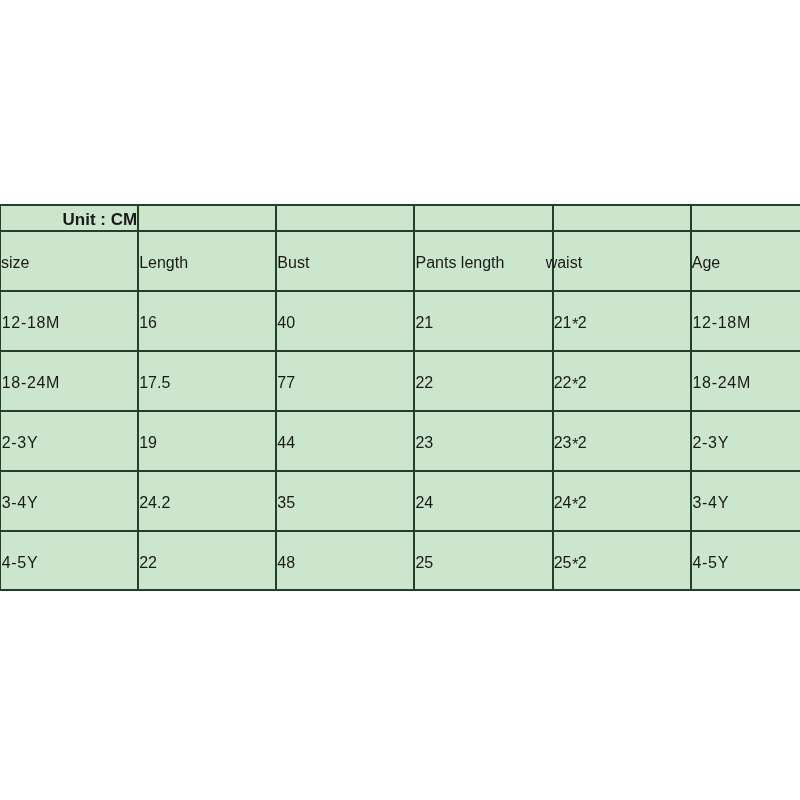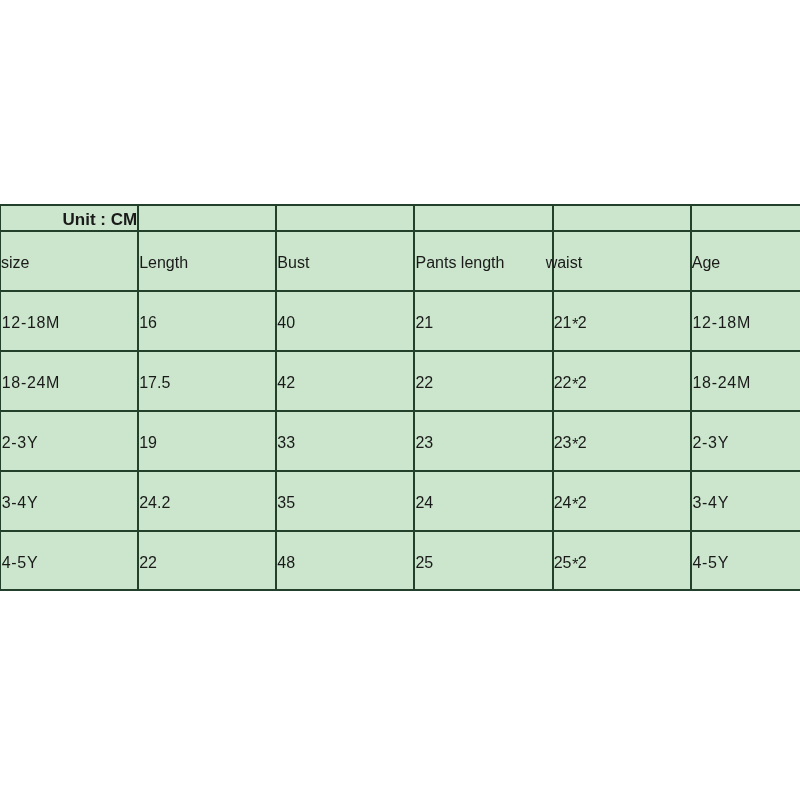--- a/index.html
+++ b/index.html
@@ -91,41 +91,41 @@
           </td>
       </tr>
       <tr class="body-row" data-name="table-row">
         <td data-name="cell-size">
             <span data-name="cell-size-text">18-24M</span>
           </td>
         <td data-name="cell-length">
             <span data-name="cell-length-text">17.5</span>
           </td>
         <td data-name="cell-bust">
-            <span data-name="cell-bust-text">42</span>
+            <span data-name="cell-bust-text">77</span>
           </td>
         <td data-name="cell-pants-length">
             <span data-name="cell-pants-length-text">22</span>
           </td>
         <td class="waist-cell" data-name="cell-waist">
             <span data-name="cell-waist-text">22<i class="mul-sign" data-name="multiply-sign">*</i>2</span>
           </td>
         <td data-name="cell-age">
             <span data-name="cell-age-text">18-24M</span>
           </td>
       </tr>
       <tr class="body-row" data-name="table-row">
         <td data-name="cell-size">
             <span data-name="cell-size-text">2-3Y</span>
           </td>
         <td data-name="cell-length">
             <span data-name="cell-length-text">19</span>
           </td>
         <td data-name="cell-bust">
-            <span data-name="cell-bust-text">33</span>
+            <span data-name="cell-bust-text">44</span>
           </td>
         <td data-name="cell-pants-length">
             <span data-name="cell-pants-length-text">23</span>
           </td>
         <td class="waist-cell" data-name="cell-waist">
             <span data-name="cell-waist-text">23<i class="mul-sign" data-name="multiply-sign">*</i>2</span>
           </td>
         <td data-name="cell-age">
             <span data-name="cell-age-text">2-3Y</span>
           </td>

